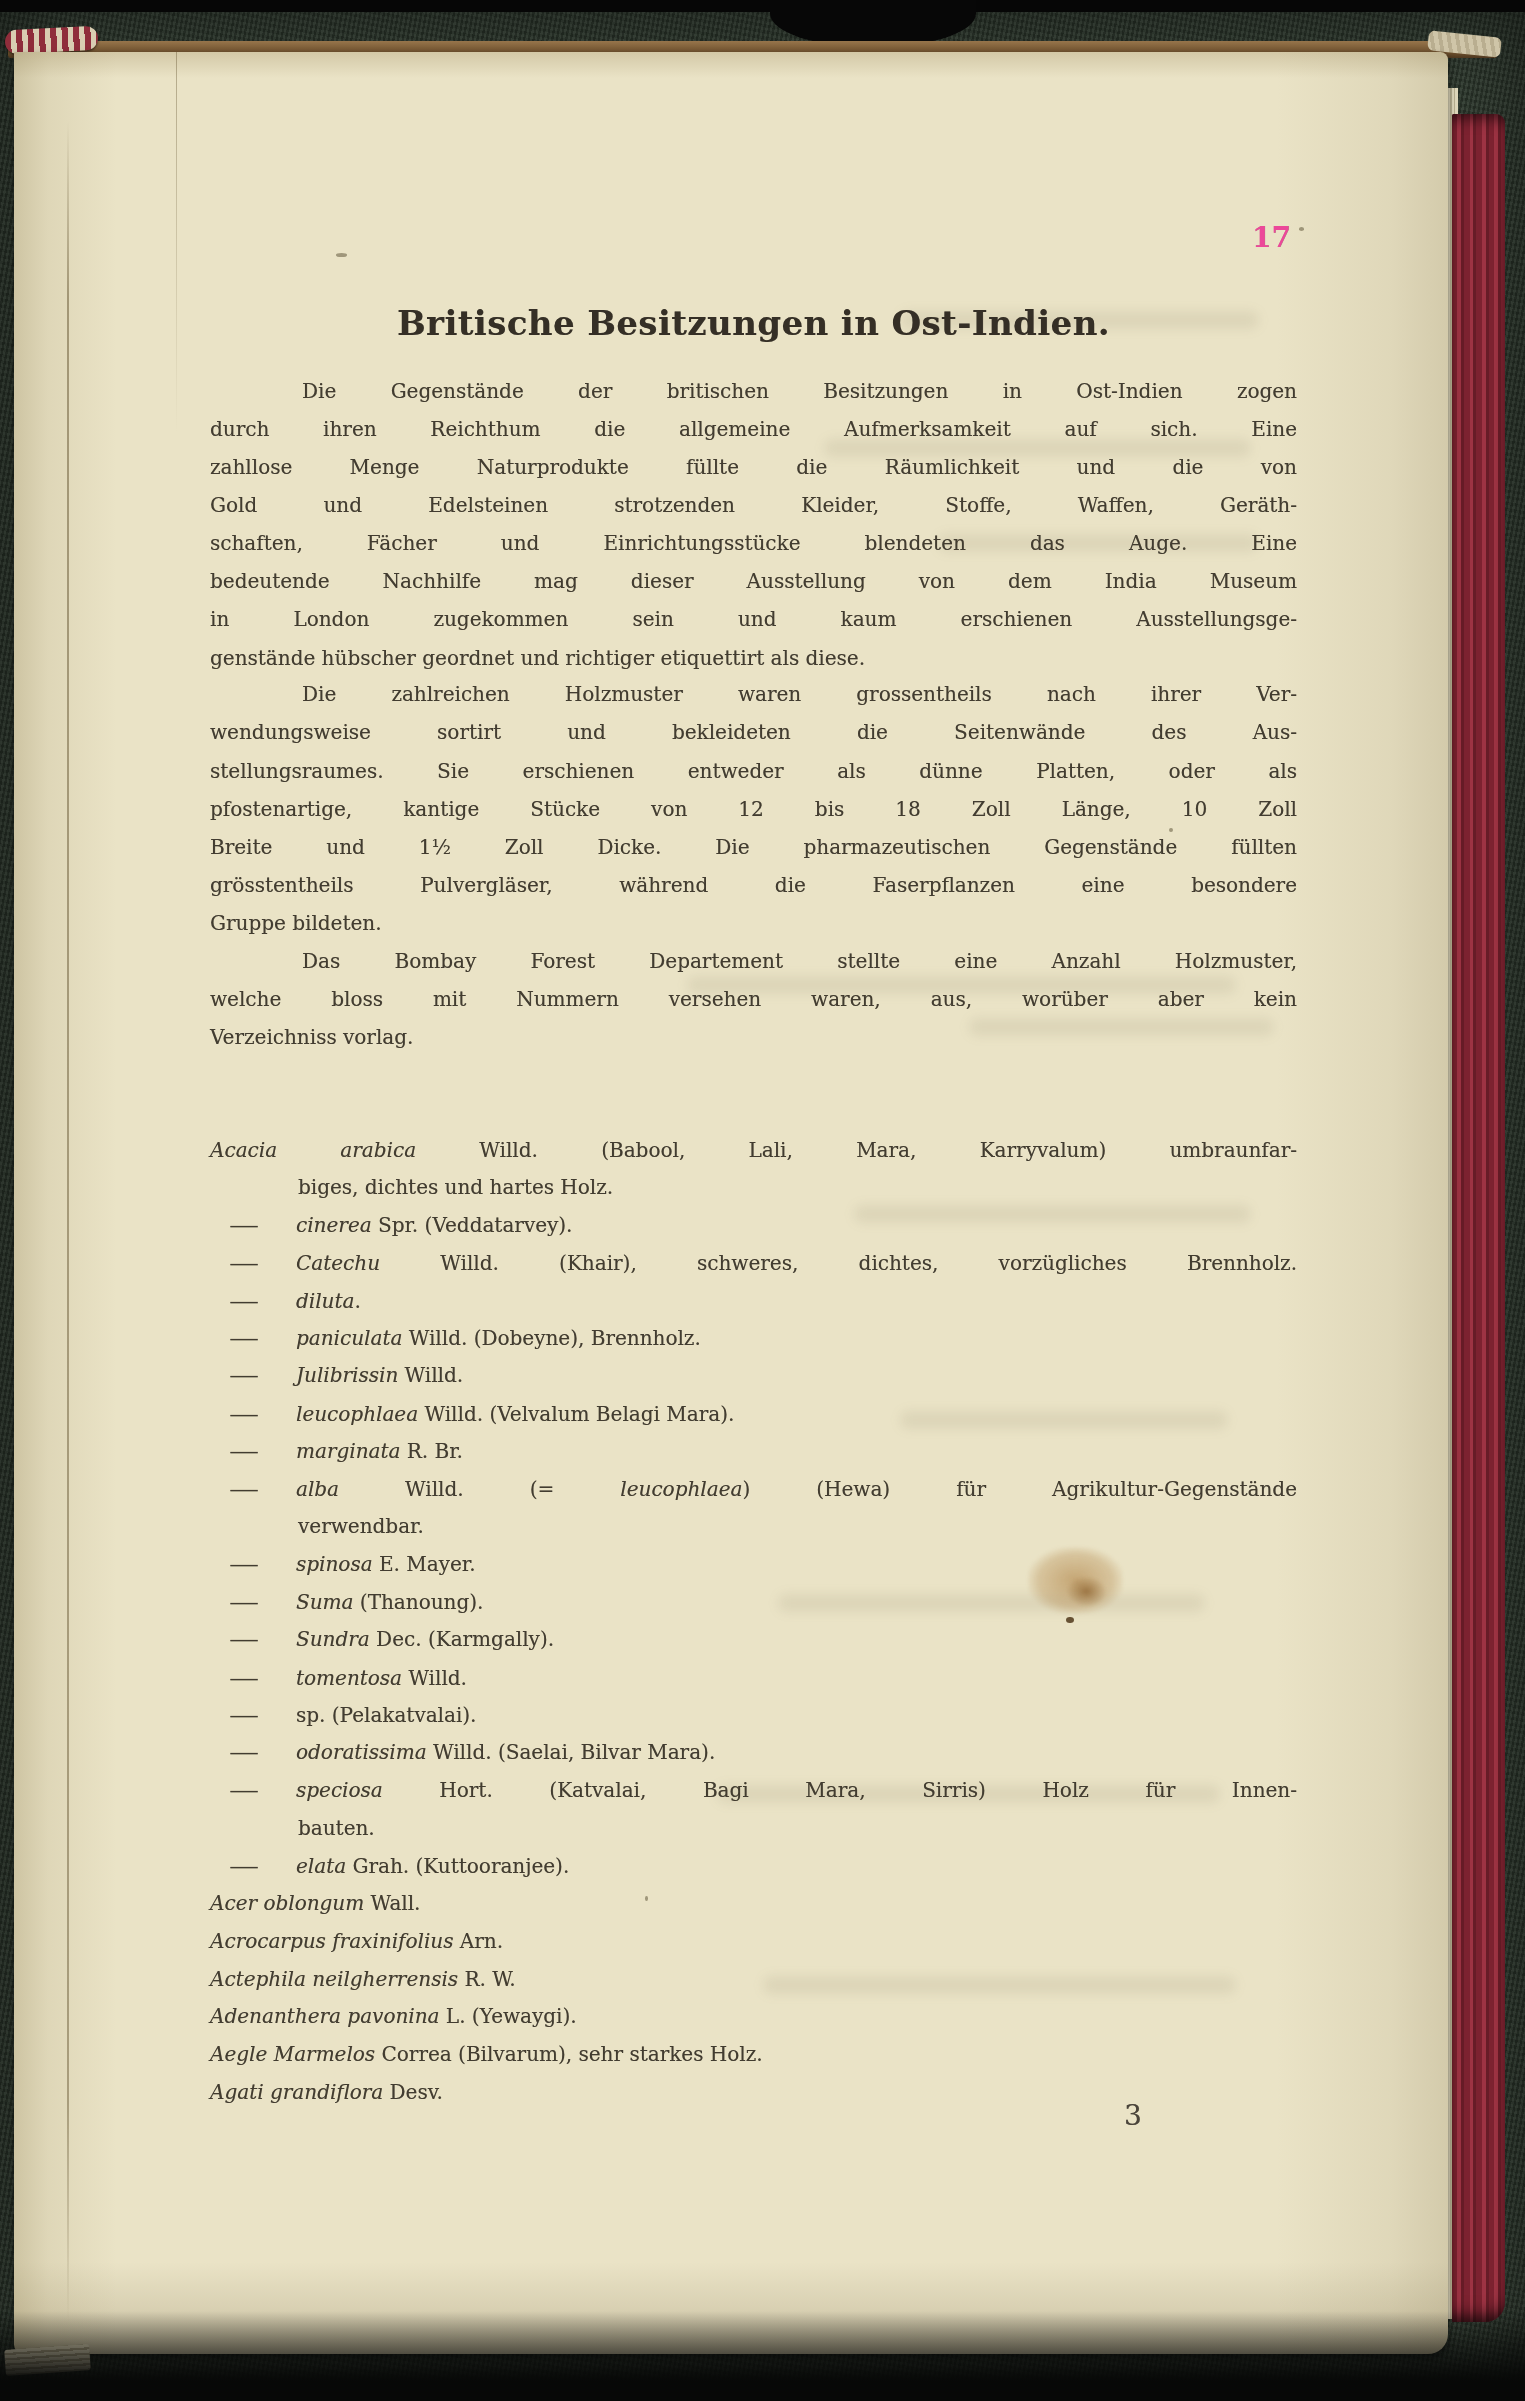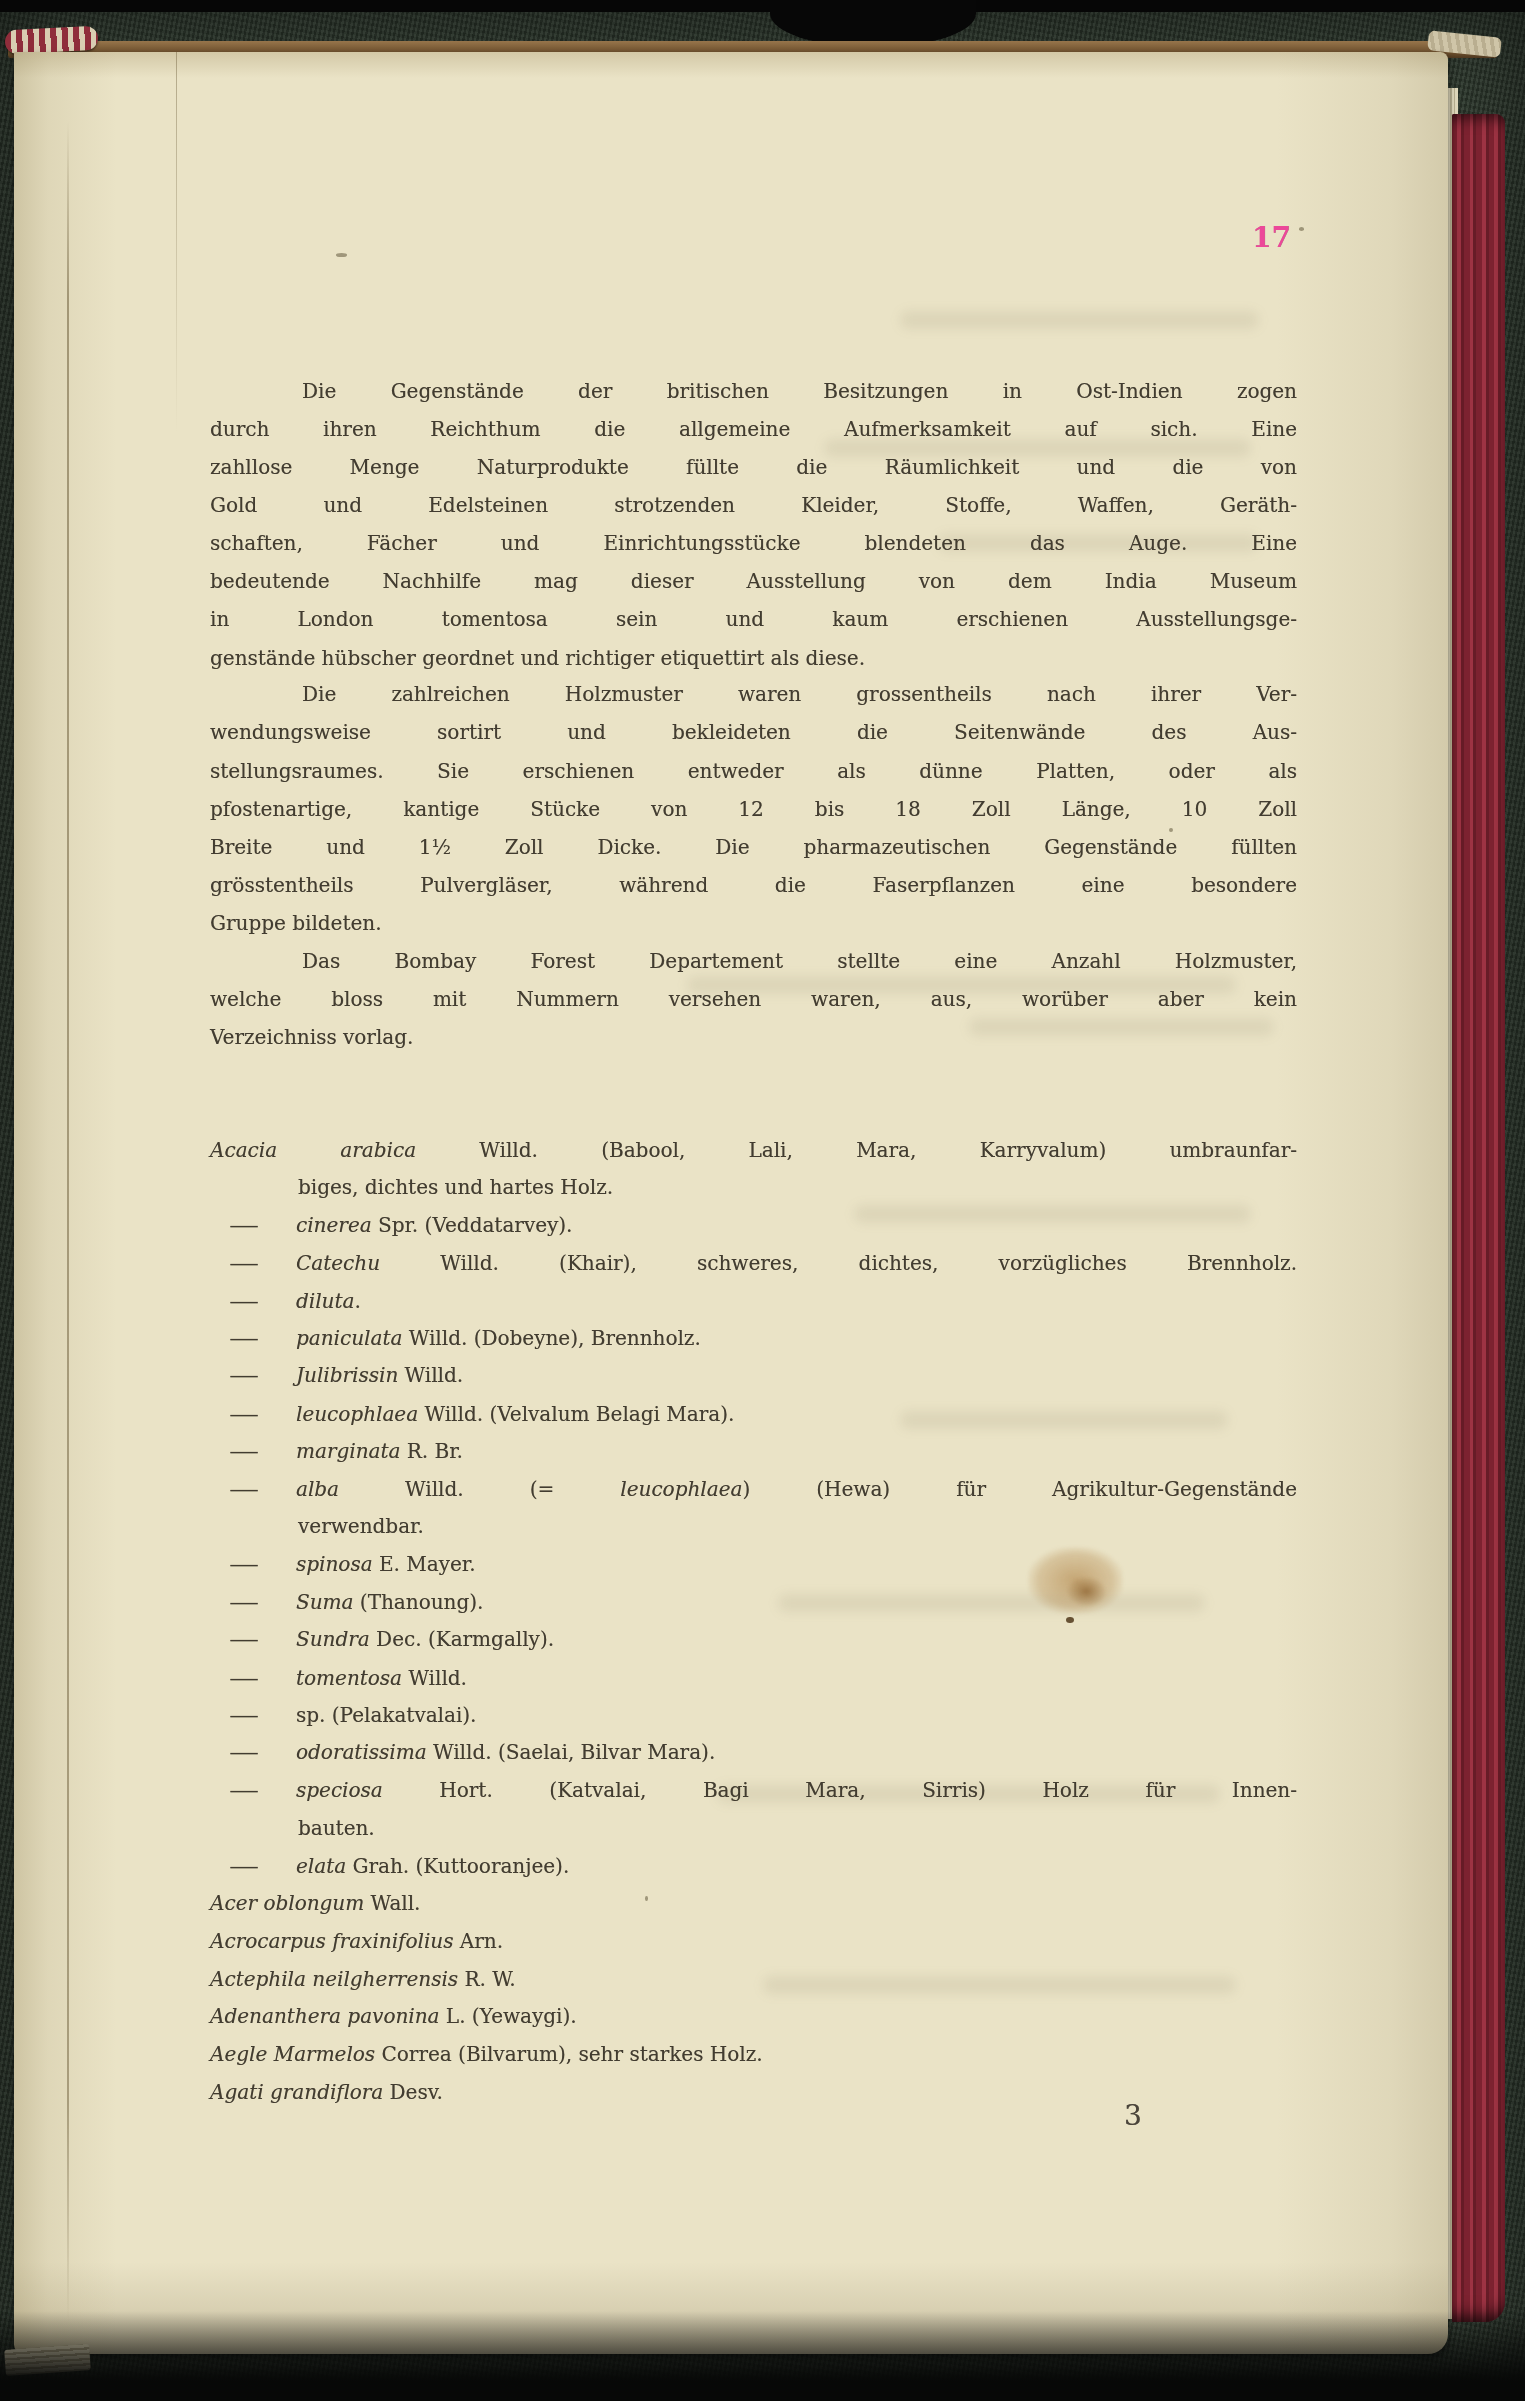--- a/index.html
+++ b/index.html
@@ -108,28 +108,29 @@
   <div class="ghost" style="left:778px;top:1594px;width:427px"></div>
   <div class="ghost" style="left:717px;top:1785px;width:503px"></div>
   <div class="ghost" style="left:763px;top:1976px;width:473px"></div>
 
   <span class="speck" style="left:1299px;top:227px;width:5.3px;height:3.8px"></span>
   <span class="speck" style="left:336px;top:253px;width:11.4px;height:3.8px"></span>
   <span class="speck" style="left:1169px;top:828px;width:3.8px;height:3.8px"></span>
   <span class="speck" style="left:645px;top:1896px;width:3.1px;height:4.6px"></span>
 
   <div class="pagenum txt">17</div>
+  <div class="title txt">Britische Besitzungen in Ost-Indien.</div>
   <div id="para-1">
       <div class="tline txt just ind" style="top: 378px;"><span>Die Gegenstände der britischen Besitzungen in Ost-Indien zogen</span></div>
       <div class="tline txt just" style="top: 416px;"><span>durch ihren Reichthum die allgemeine Aufmerksamkeit auf sich. Eine</span></div>
       <div class="tline txt just" style="top: 454px;"><span>zahllose Menge Naturprodukte füllte die Räumlichkeit und die von</span></div>
       <div class="tline txt just" style="top: 492px;"><span>Gold und Edelsteinen strotzenden Kleider, Stoffe, Waffen, Geräth-</span></div>
       <div class="tline txt just" style="top: 530px;"><span>schaften, Fächer und Einrichtungsstücke blendeten das Auge. Eine</span></div>
       <div class="tline txt just" style="top: 568px;"><span>bedeutende Nachhilfe mag dieser Ausstellung von dem India Museum</span></div>
-      <div class="tline txt just" style="top: 606px;"><span>in London tomentosa sein und kaum erschienen Ausstellungsge-</span></div>
+      <div class="tline txt just" style="top: 606px;"><span>in London zugekommen sein und kaum erschienen Ausstellungsge-</span></div>
       <div class="tline txt" style="top: 645px;"><span>genstände hübscher geordnet und richtiger etiquettirt als diese.</span></div>
     </div>
   <div id="para-2">
       <div class="tline txt just ind" style="top: 681px;"><span>Die zahlreichen Holzmuster waren grossentheils nach ihrer Ver-</span></div>
       <div class="tline txt just" style="top: 719px;"><span>wendungsweise sortirt und bekleideten die Seitenwände des Aus-</span></div>
       <div class="tline txt just" style="top: 758px;"><span>stellungsraumes. Sie erschienen entweder als dünne Platten, oder als</span></div>
       <div class="tline txt just" style="top: 796px;"><span>pfostenartige, kantige Stücke von 12 bis 18 Zoll Länge, 10 Zoll</span></div>
       <div class="tline txt just" style="top: 834px;"><span>Breite und 1½ Zoll Dicke. Die pharmazeutischen Gegenstände füllten</span></div>
       <div class="tline txt just" style="top: 872px;"><span>grösstentheils Pulvergläser, während die Faserpflanzen eine besondere</span></div>
       <div class="tline txt" style="top: 910px;"><span>Gruppe bildeten.</span></div>

